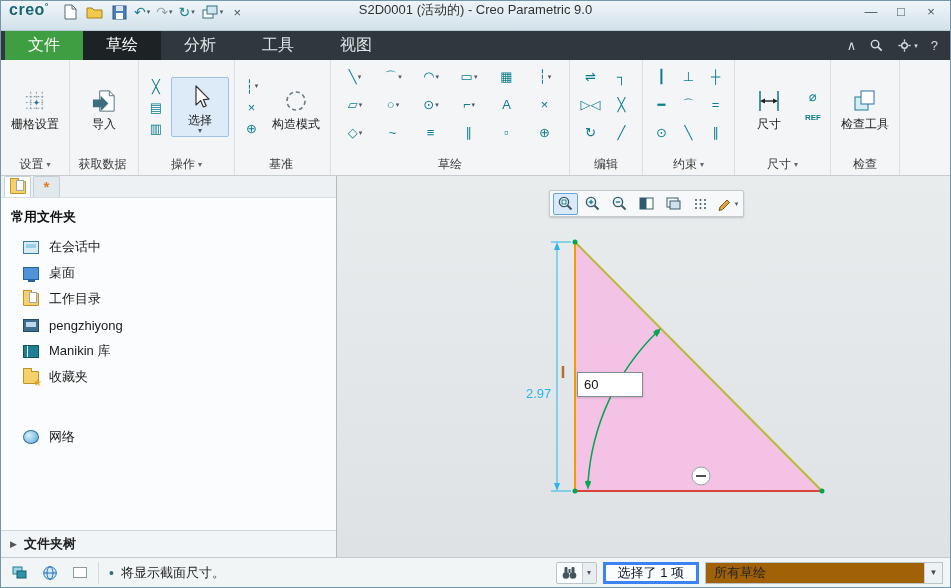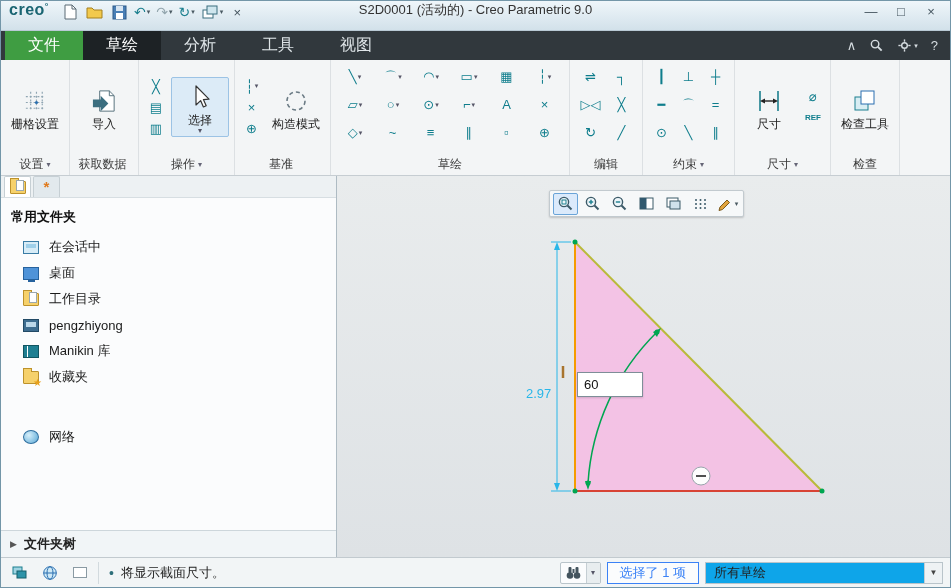--- a/index.html
+++ b/index.html
@@ -93,22 +93,22 @@
 
   
   .statusbar { height:30px; border-top:1px solid #c2cacf; background:#f2f5f6; display:flex; align-items:center; padding:0 7px; gap:6px; flex:0 0 auto; }
   .sbtn { width:24px; height:22px; display:flex; align-items:center; justify-content:center; }
   .panel-ico { width:14px; height:11px; background:#fff; border:1px solid #8a9aa3; display:inline-block; }
   .smsg { flex:1; display:flex; align-items:center; gap:7px; font-size:13px; color:#222; border-left:1px solid #d2dade; padding-left:10px; height:22px; }
   .bullet { color:#2e6f7a; font-size:14px; line-height:1; }
   .findbtn { height:22px; display:flex; align-items:center; border:1px solid #b9c4ca; background:#fbfcfd; border-radius:2px; }
   .findbtn svg { margin:0 4px; }
   .find-arr { width:14px; align-self:stretch; display:flex; align-items:center; justify-content:center; font-size:8px; color:#556; background:#e8edef; border-left:1px solid #c5ced3; }
-  .selbox { height:22px; border:1px solid #3b82f6; background:#fbfcfd; padding:0 12px; display:flex; align-items:center; font-size:13px; color:#3b82f6; }
-  .combo { width:238px; height:22px; border:1px solid #b9c4ca; background:#0ea5e9; display:flex; align-items:center; padding-left:8px; font-size:13px; color:#222; }
+  .selbox { height:22px; border:3px solid #3b82f6; background:#fbfcfd; padding:0 12px; display:flex; align-items:center; font-size:13px; color:#0f172a; }
+  .combo { width:238px; height:22px; border:1px solid #b9c4ca; background:#a16207; display:flex; align-items:center; padding-left:8px; font-size:13px; color:#222; }
   .combo-arr { margin-left:auto; width:18px; align-self:stretch; display:flex; align-items:center; justify-content:center; font-size:8px; color:#444; background:#eef2f4; border-left:1px solid #c5ced3; }
 </style>
 </head>
 <body>
 
 <div class="window">
 
   <div class="titlebar">
     <div class="logo"><span>creo</span><sup>°</sup></div>
     <div class="qa">

